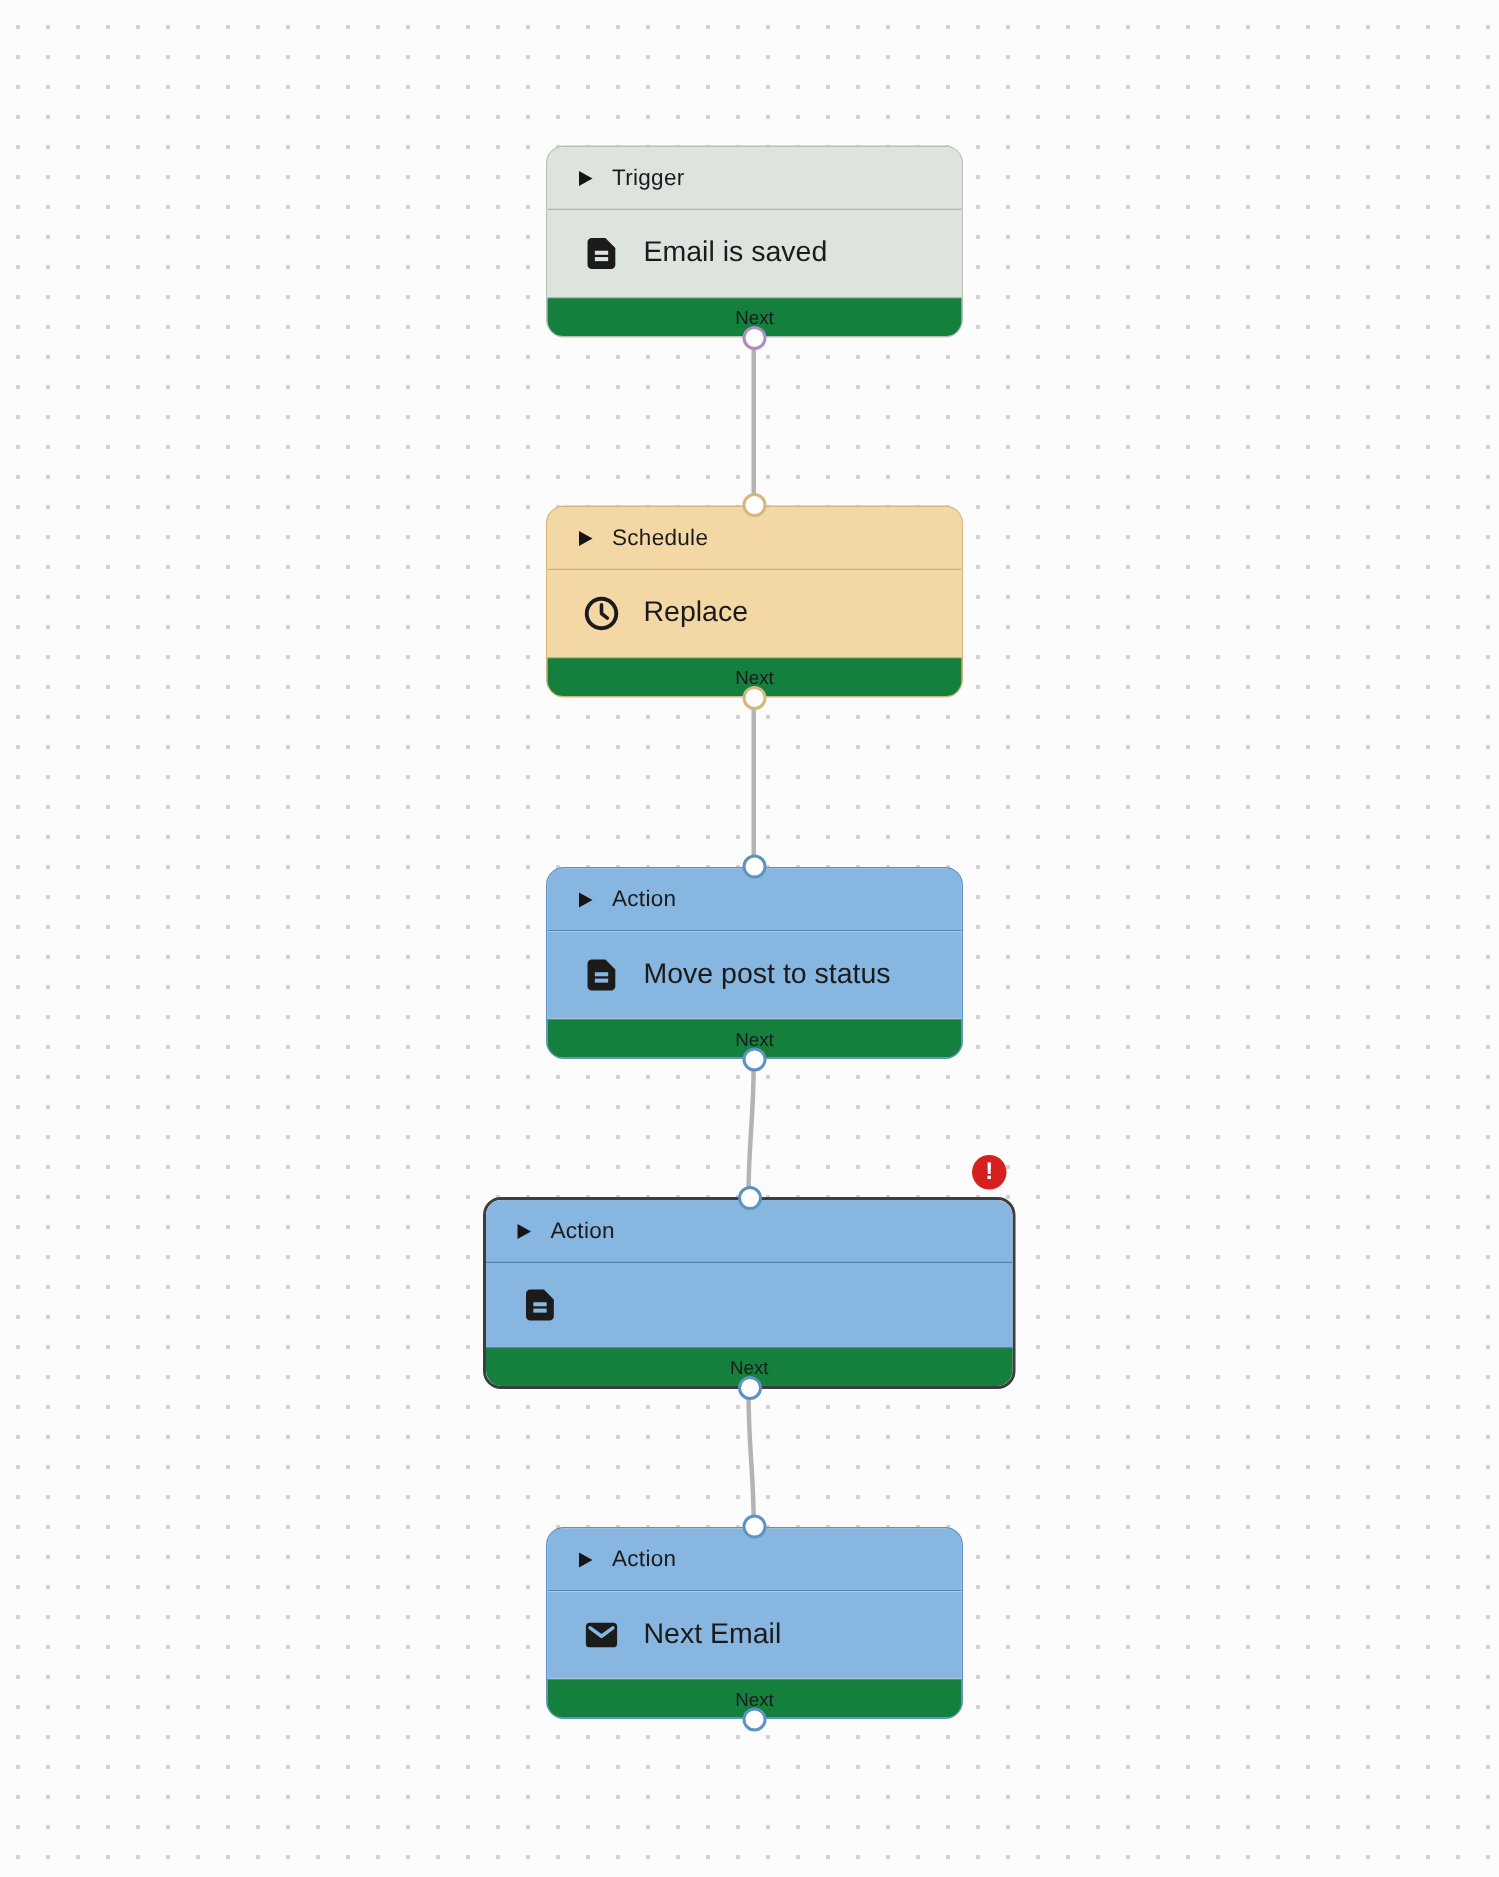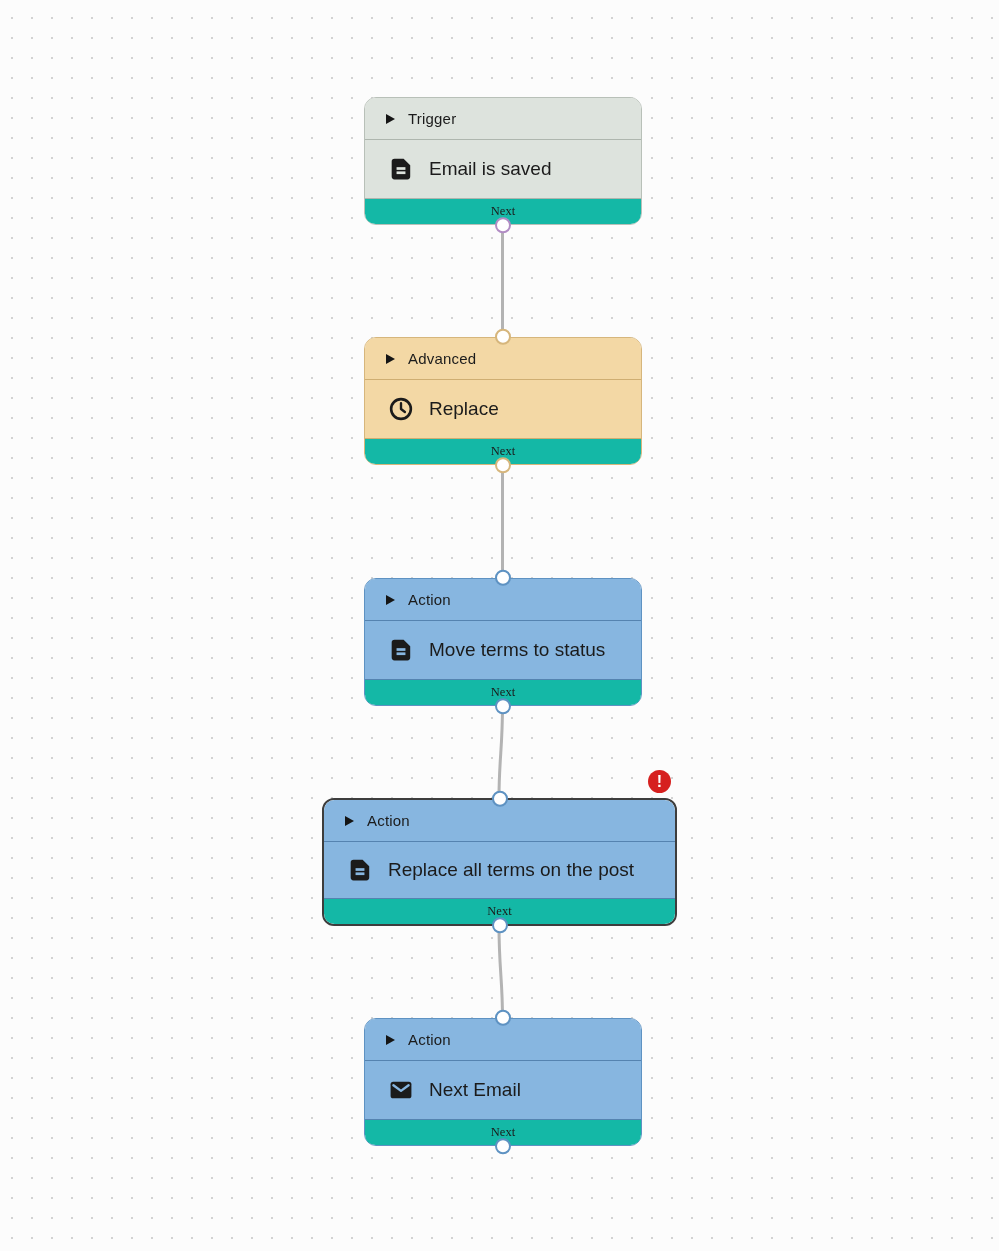--- a/index.html
+++ b/index.html
@@ -64,29 +64,28 @@
     flex: 1;
     background: var(--fill);
     display: flex;
     align-items: center;
     padding-left: 23px;
     font-size: 19px;
   }
   .node-icon { width: 26px; height: 26px; margin-right: 15px; flex: none; display: inline-flex; }
   .node-footer {
     height: 25px;
-    background: #14b8a6;
+    background: #15803d;
     border-top: 1px solid var(--divider);
     border-radius: 0 0 10.5px 10.5px;
     display: flex;
     align-items: center;
     justify-content: center;
     font-size: 12.5px;
     flex: none;
-    font-family: Liberation Serif, serif;
   }
   .port {
     position: absolute;
     width: 12px; height: 12px;
     background: #ffffff;
     border: 2px solid var(--port);
     border-radius: 50%;
     left: 50%;
   }
   .port-in  { top: 0;    transform: translate(-50%, -58%); }
@@ -143,21 +142,21 @@
     </div>
     <div class="node-footer">
       <span>Next</span>
     </div>
     <div class="port port-out port--purple"></div>
   </div>
 
   <div class="node node--advanced" id="node-1">
     <div class="node-header">
       <span class="tri"></span>
-      <span>Advanced</span>
+      <span>Schedule</span>
     </div>
     <div class="node-body">
       <span class="node-icon">
         <svg viewBox="0 0 24 24" width="26" height="26">
           <circle cx="12" cy="12" r="9.1" fill="none" stroke="#1b1b1b" stroke-width="2.4"></circle>
           <path d="M12 6.6V12l3.6 2.8" fill="none" stroke="#1b1b1b" stroke-width="2.2" stroke-linecap="round" stroke-linejoin="round"></path>
         </svg>
       </span>
       <span>Replace</span>
     </div>
@@ -174,21 +173,21 @@
       <span>Action</span>
     </div>
     <div class="node-body">
       <span class="node-icon">
         <svg viewBox="0 0 24 24" width="26" height="26">
           <path d="M6 2.5h8.4l6.1 6.1V19a2.6 2.6 0 0 1-2.6 2.6H6A2.6 2.6 0 0 1 3.4 19V5.1A2.6 2.6 0 0 1 6 2.5z" fill="#1b1b1b"></path>
           <rect x="7.9" y="10.3" width="8.2" height="2.5" fill="#87b6e0"></rect>
           <rect x="7.9" y="14.2" width="8.2" height="2.5" fill="#87b6e0"></rect>
         </svg>
       </span>
-      <span>Move terms to status</span>
+      <span>Move post to status</span>
     </div>
     <div class="node-footer">
       <span>Next</span>
     </div>
     <div class="port port-in"></div>
     <div class="port port-out"></div>
   </div>
 
   <div class="node node--action node--selected" id="node-3">
     <div class="node-header">
@@ -196,21 +195,20 @@
       <span>Action</span>
     </div>
     <div class="node-body">
       <span class="node-icon">
         <svg viewBox="0 0 24 24" width="26" height="26">
           <path d="M6 2.5h8.4l6.1 6.1V19a2.6 2.6 0 0 1-2.6 2.6H6A2.6 2.6 0 0 1 3.4 19V5.1A2.6 2.6 0 0 1 6 2.5z" fill="#1b1b1b"></path>
           <rect x="7.9" y="10.3" width="8.2" height="2.5" fill="#87b6e0"></rect>
           <rect x="7.9" y="14.2" width="8.2" height="2.5" fill="#87b6e0"></rect>
         </svg>
       </span>
-      <span>Replace all terms on the post</span>
     </div>
     <div class="node-footer">
       <span>Next</span>
     </div>
     <div class="port port-in"></div>
     <div class="port port-out"></div>
   </div>
 
   <div class="node node--action" id="node-4">
     <div class="node-header">

